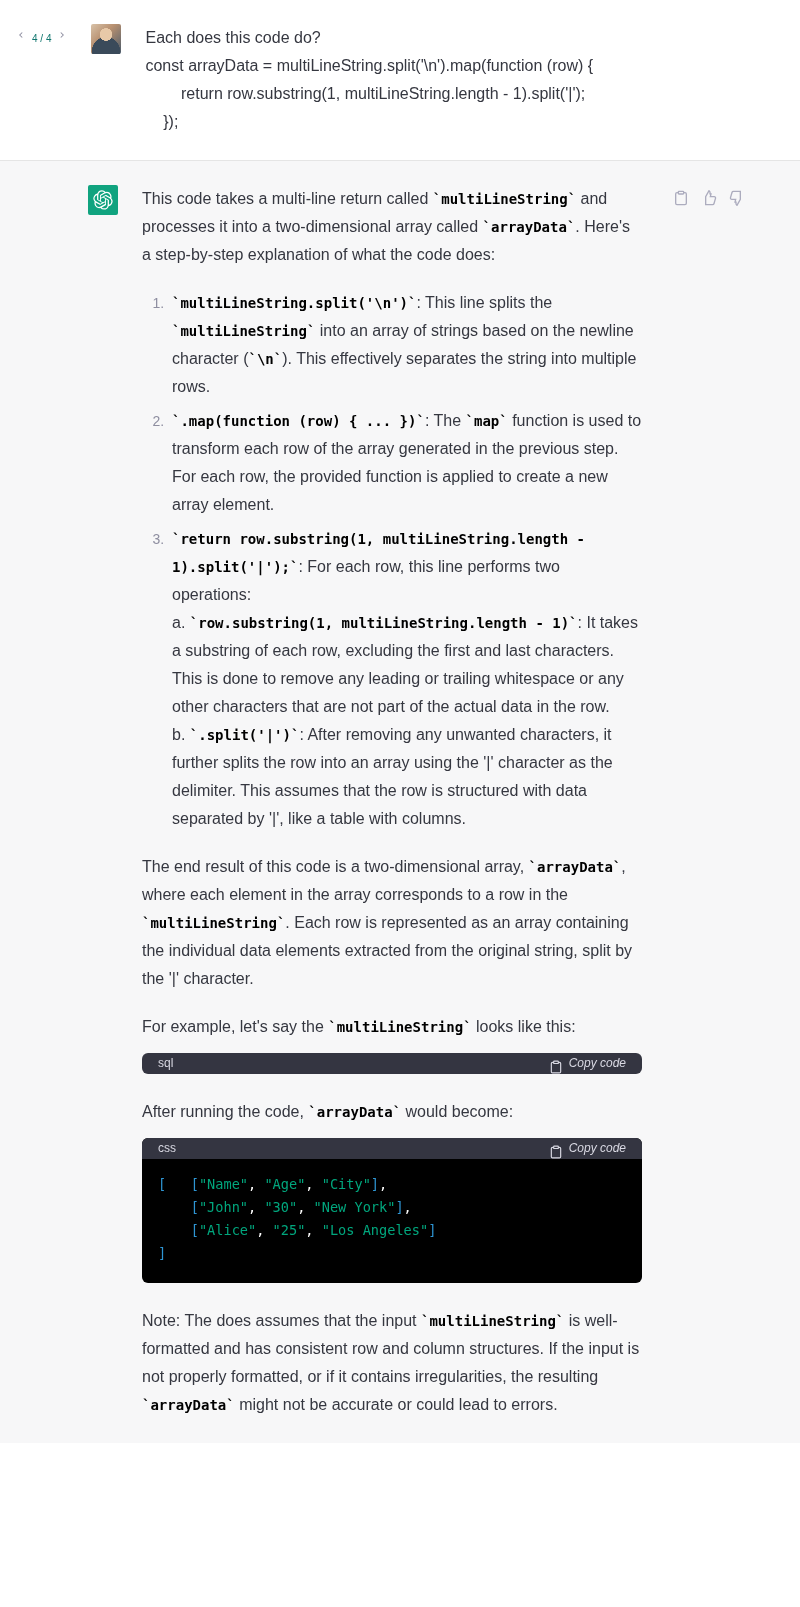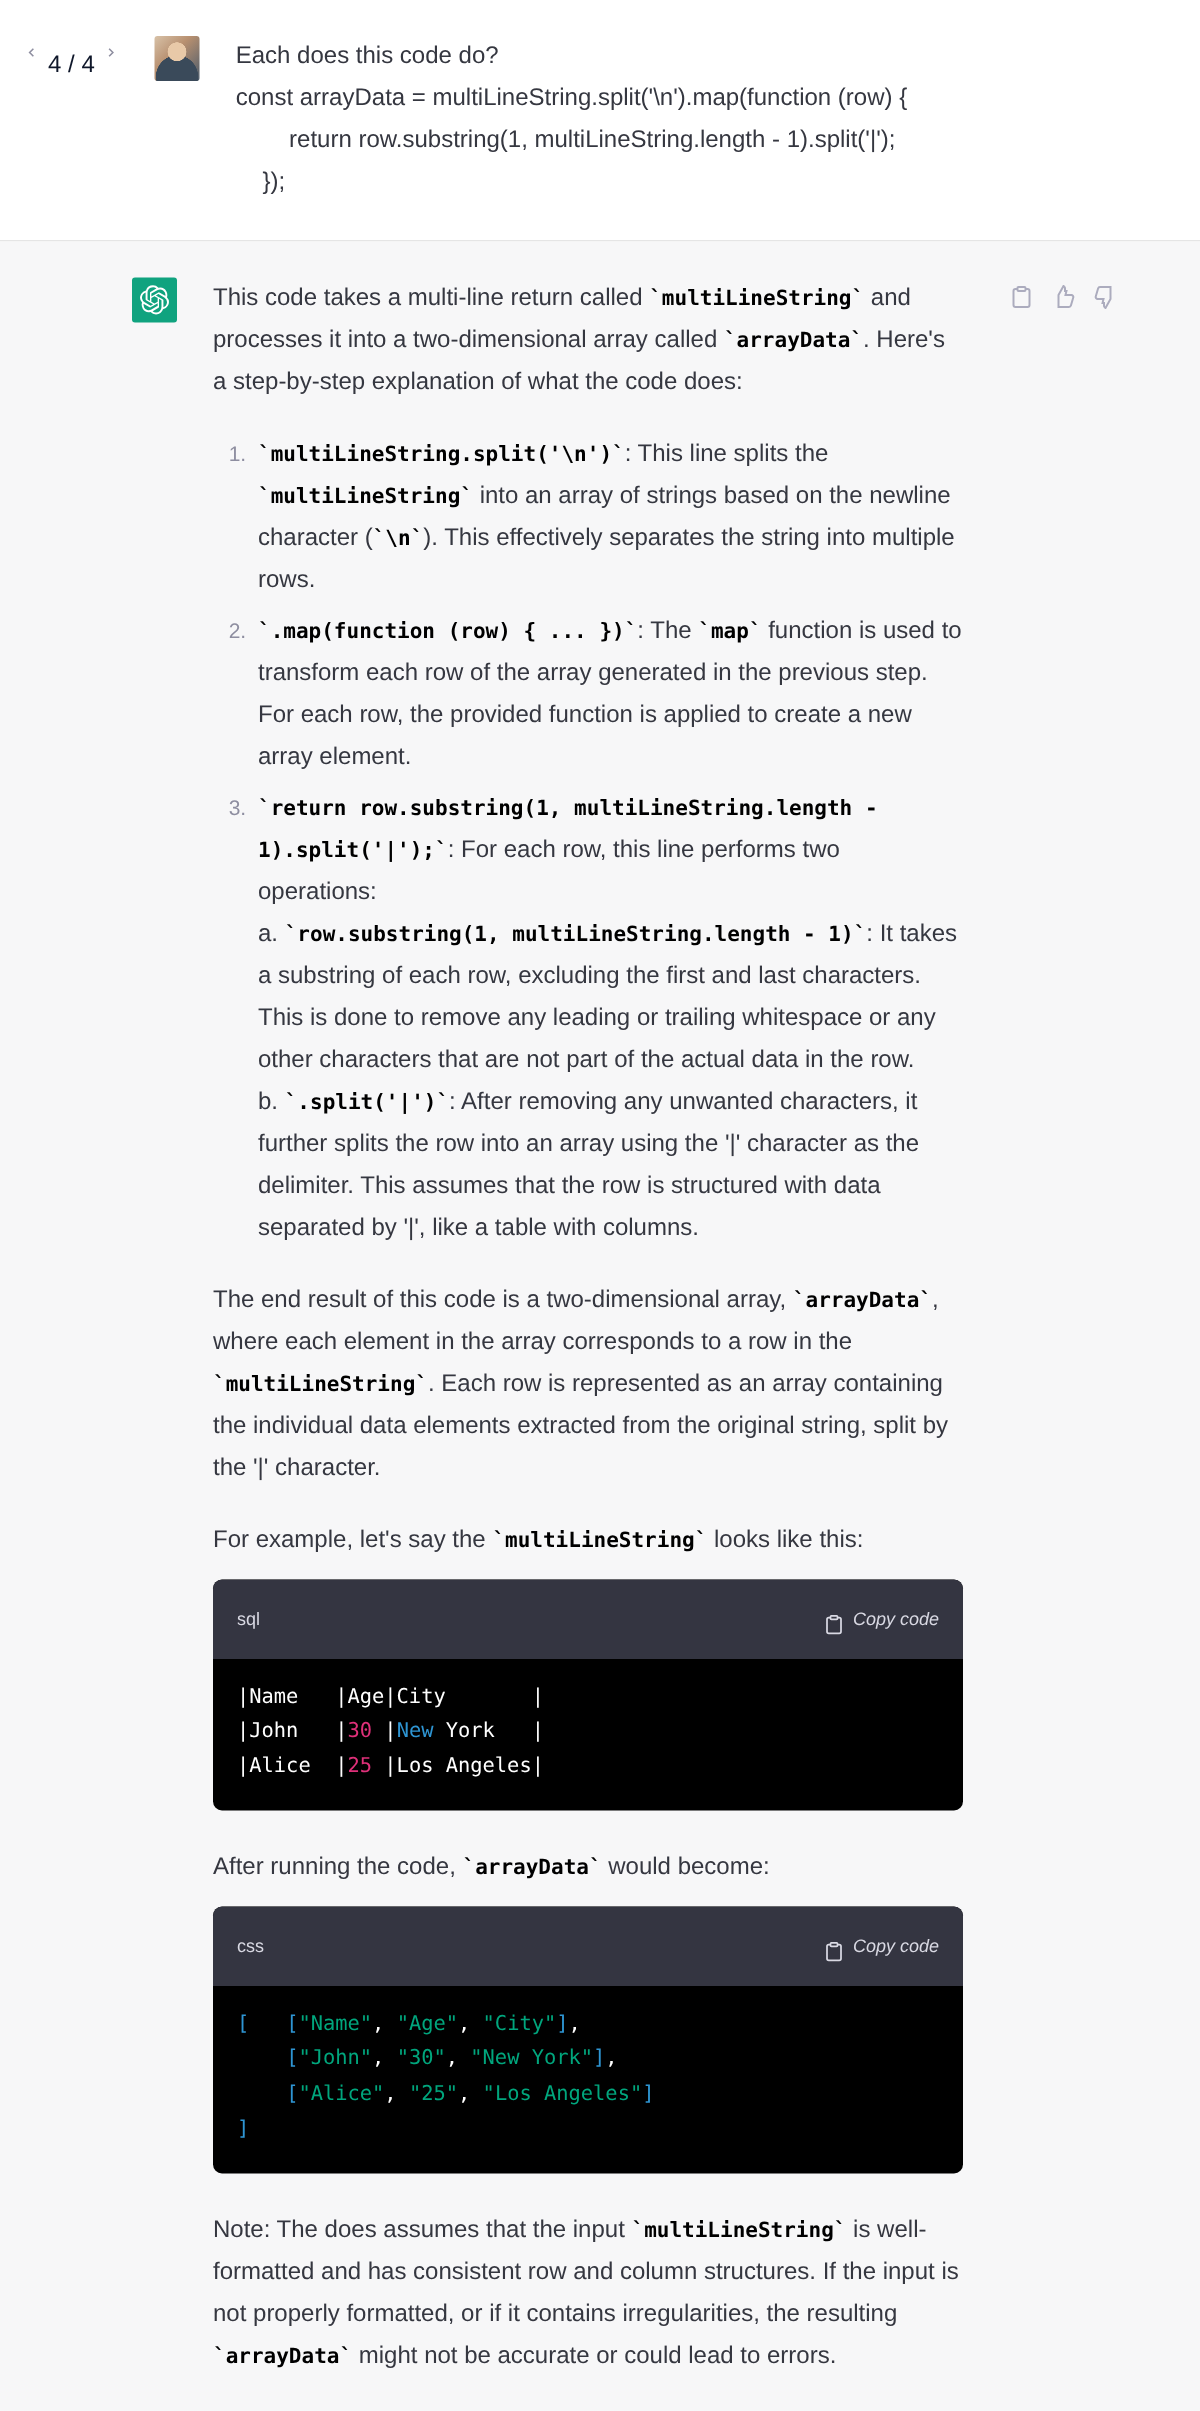--- a/index.html
+++ b/index.html
@@ -20,22 +20,22 @@
   .row {
     display: flex;
     gap: 24px;
     padding: 0 16px;
     margin: 0 auto;
   }
   .pager-col {
     display: flex;
     align-items: flex-start;
     gap: 6px;
-    color: #0f172a;
-    font-size: 16px;
+    color: #0f766e;
+    font-size: 10px;
     padding-top: 6px;
     min-width: 48px;
     justify-content: flex-end;
   }
   .chev { cursor: pointer; color: #8e8ea0; display:inline-flex; }
   .avatar {
     width: 30px;
     height: 30px;
     border-radius: 2px;
     flex-shrink: 0;
@@ -99,21 +99,21 @@
     overflow: hidden;
     font-family: "Söhne Mono", ui-monospace, SFMono-Regular, Menlo, Consolas, monospace;
     font-size: 13.6px;
   }
   .codeblock-header {
     background: #343541;
     color: #d9d9e3;
     display: flex;
     justify-content: space-between;
     align-items: center;
-    padding: 16px 16px;
+    padding: 0 16px;
     font-size: 12px;
     font-family: "Söhne", -apple-system, sans-serif;
     gap: 20px;
   }
   .copy-btn { display:flex; align-items:flex-end; gap:6px; cursor:pointer;font-style:italic; }
   .codeblock pre {
     padding: 14px 16px 18px 16px;
     color: #fff;
     line-height: 1.7;
     white-space: pre;
@@ -190,23 +190,20 @@
         <div class="codeblock-header">
           <span>sql</span>
           <span class="copy-btn">
             <svg width="14" height="14" viewBox="0 0 24 24" fill="none" stroke="currentColor" stroke-width="2">
                 <rect x="8" y="2" width="8" height="4" rx="1"></rect>
                 <path d="M16 4h2a2 2 0 0 1 2 2v14a2 2 0 0 1-2 2H6a2 2 0 0 1-2-2V6a2 2 0 0 1 2-2h2"></path>
               </svg>
             <span>Copy code</span>
           </span>
         </div>
-<pre>|Name   |Age|City       |
-|John   |<span class="tok-num">30</span> |<span class="tok-kw">New</span> York   |
-|Alice  |<span class="tok-num">25</span> |Los Angeles|</pre>
       </div>
 
       <p>
         <span>After running the code, </span><code class="inline">arrayData</code><span> would become:</span>
       </p>
 
       <div class="codeblock">
         <div class="codeblock-header">
           <span>css</span>
           <span class="copy-btn">

